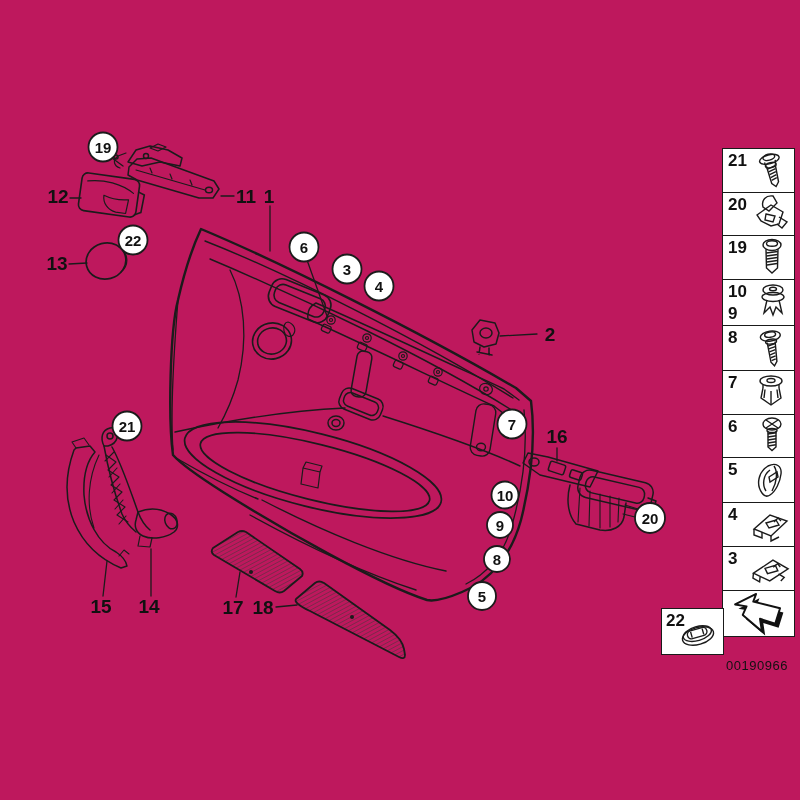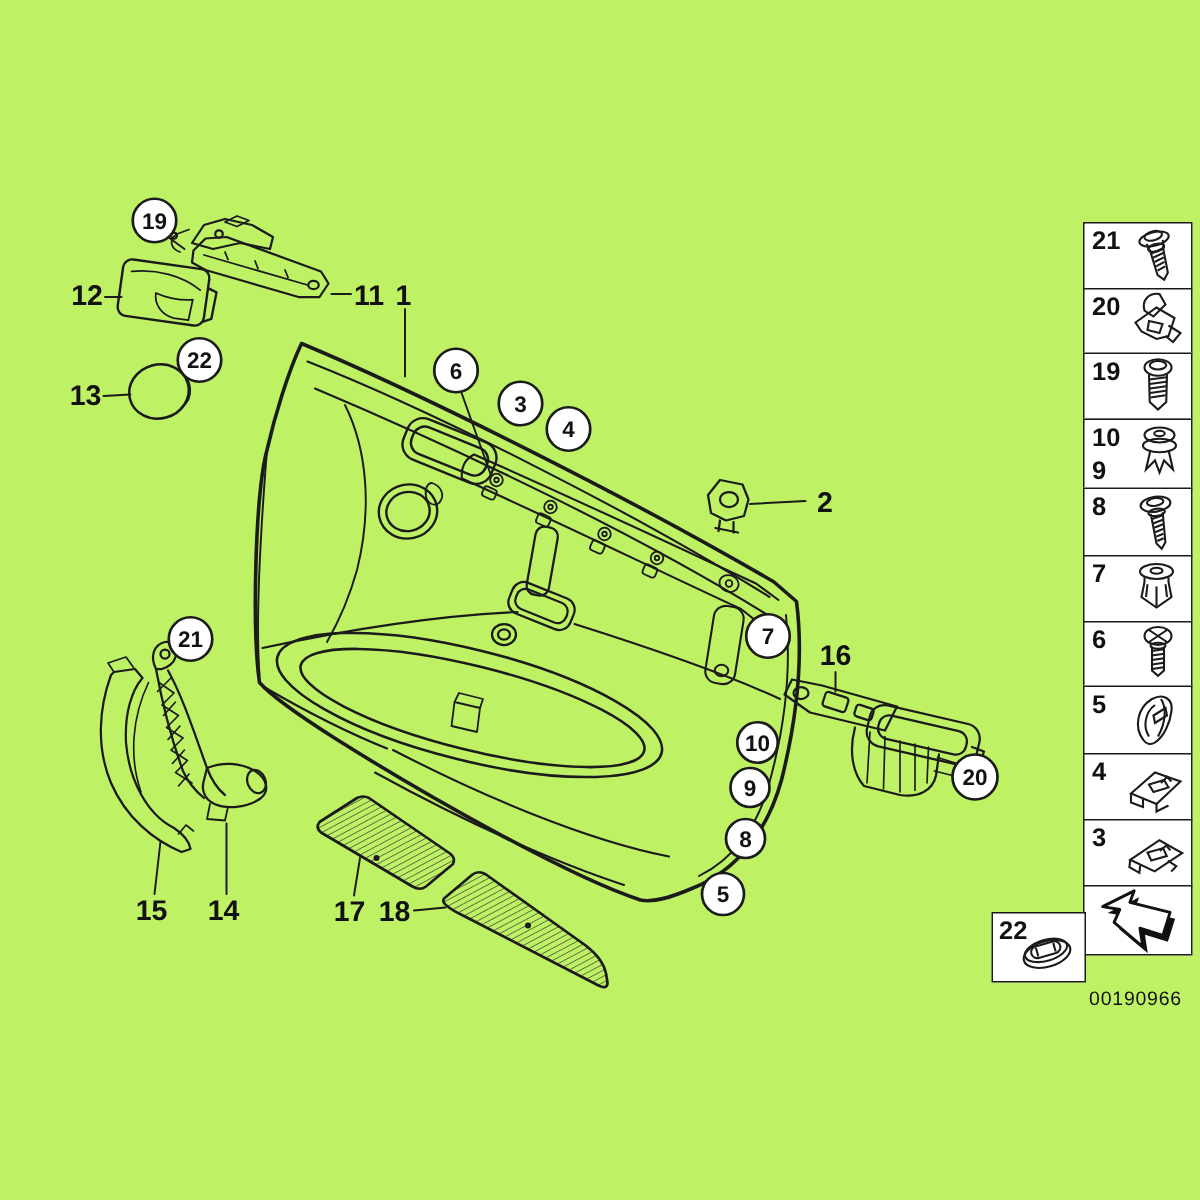--- a/index.html
+++ b/index.html
@@ -1,16 +1,16 @@
 <!DOCTYPE html>
 <html><head>
 <meta charset="utf-8">
 <style>
   html,body{margin:0;padding:0;background:#fff;}
-  .stage{position:relative;width:800px;height:800px;background:#bef264;overflow:hidden;
+  .stage{position:relative;width:800px;height:800px;background:#be185d;overflow:hidden;
          font-family:"Liberation Sans",sans-serif;}
   .art{position:absolute;left:0;top:0;}
   svg text{font-family:"Liberation Sans","DejaVu Sans",sans-serif;fill:#111;}
   .lbl{font-size:19px;font-weight:bold;}
   .clbl{font-size:15px;font-weight:bold;}
   
   .legend{position:absolute;left:722px;top:150px;width:73px;}
   .cell{position:relative;box-sizing:border-box;border:1.6px solid #1a1a1a;margin-top:-1.6px;
         background:#fff;}
   .cell .num{position:absolute;left:5px;top:3px;font-size:17px;font-weight:bold;color:#111;line-height:1.05;}

